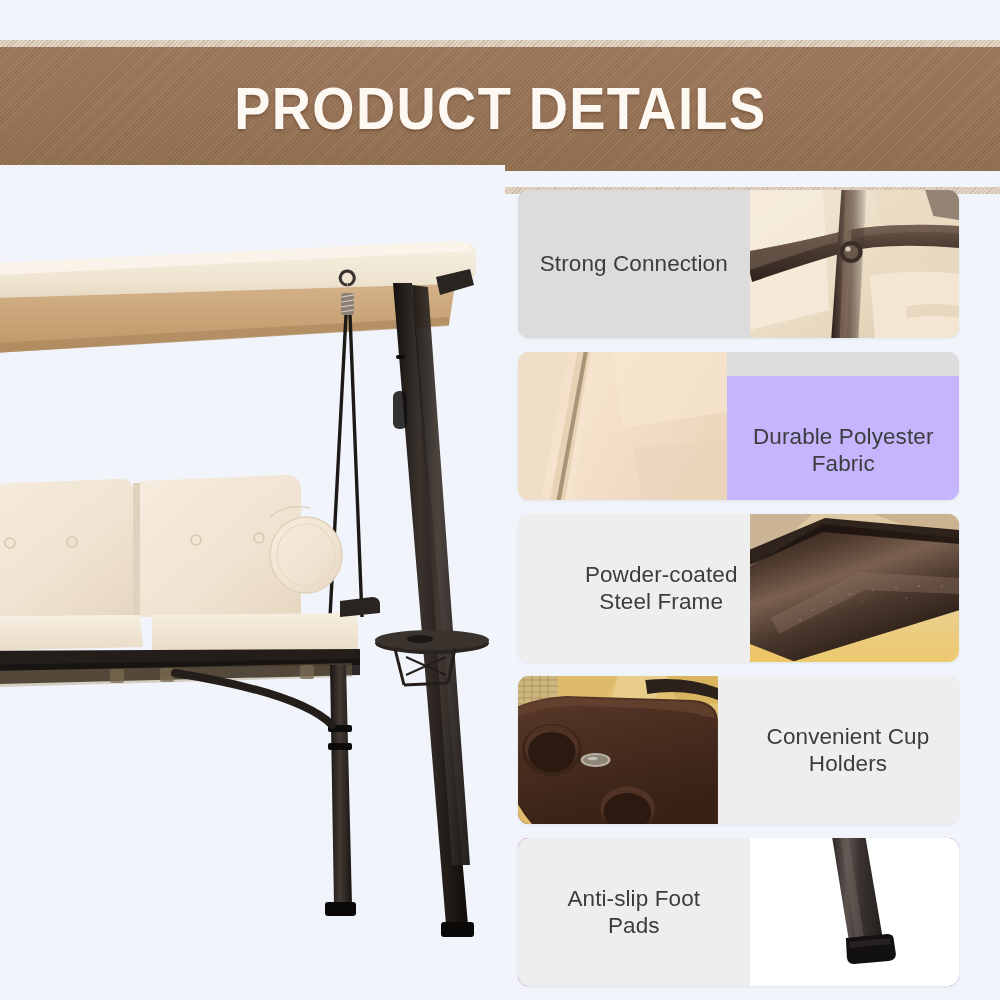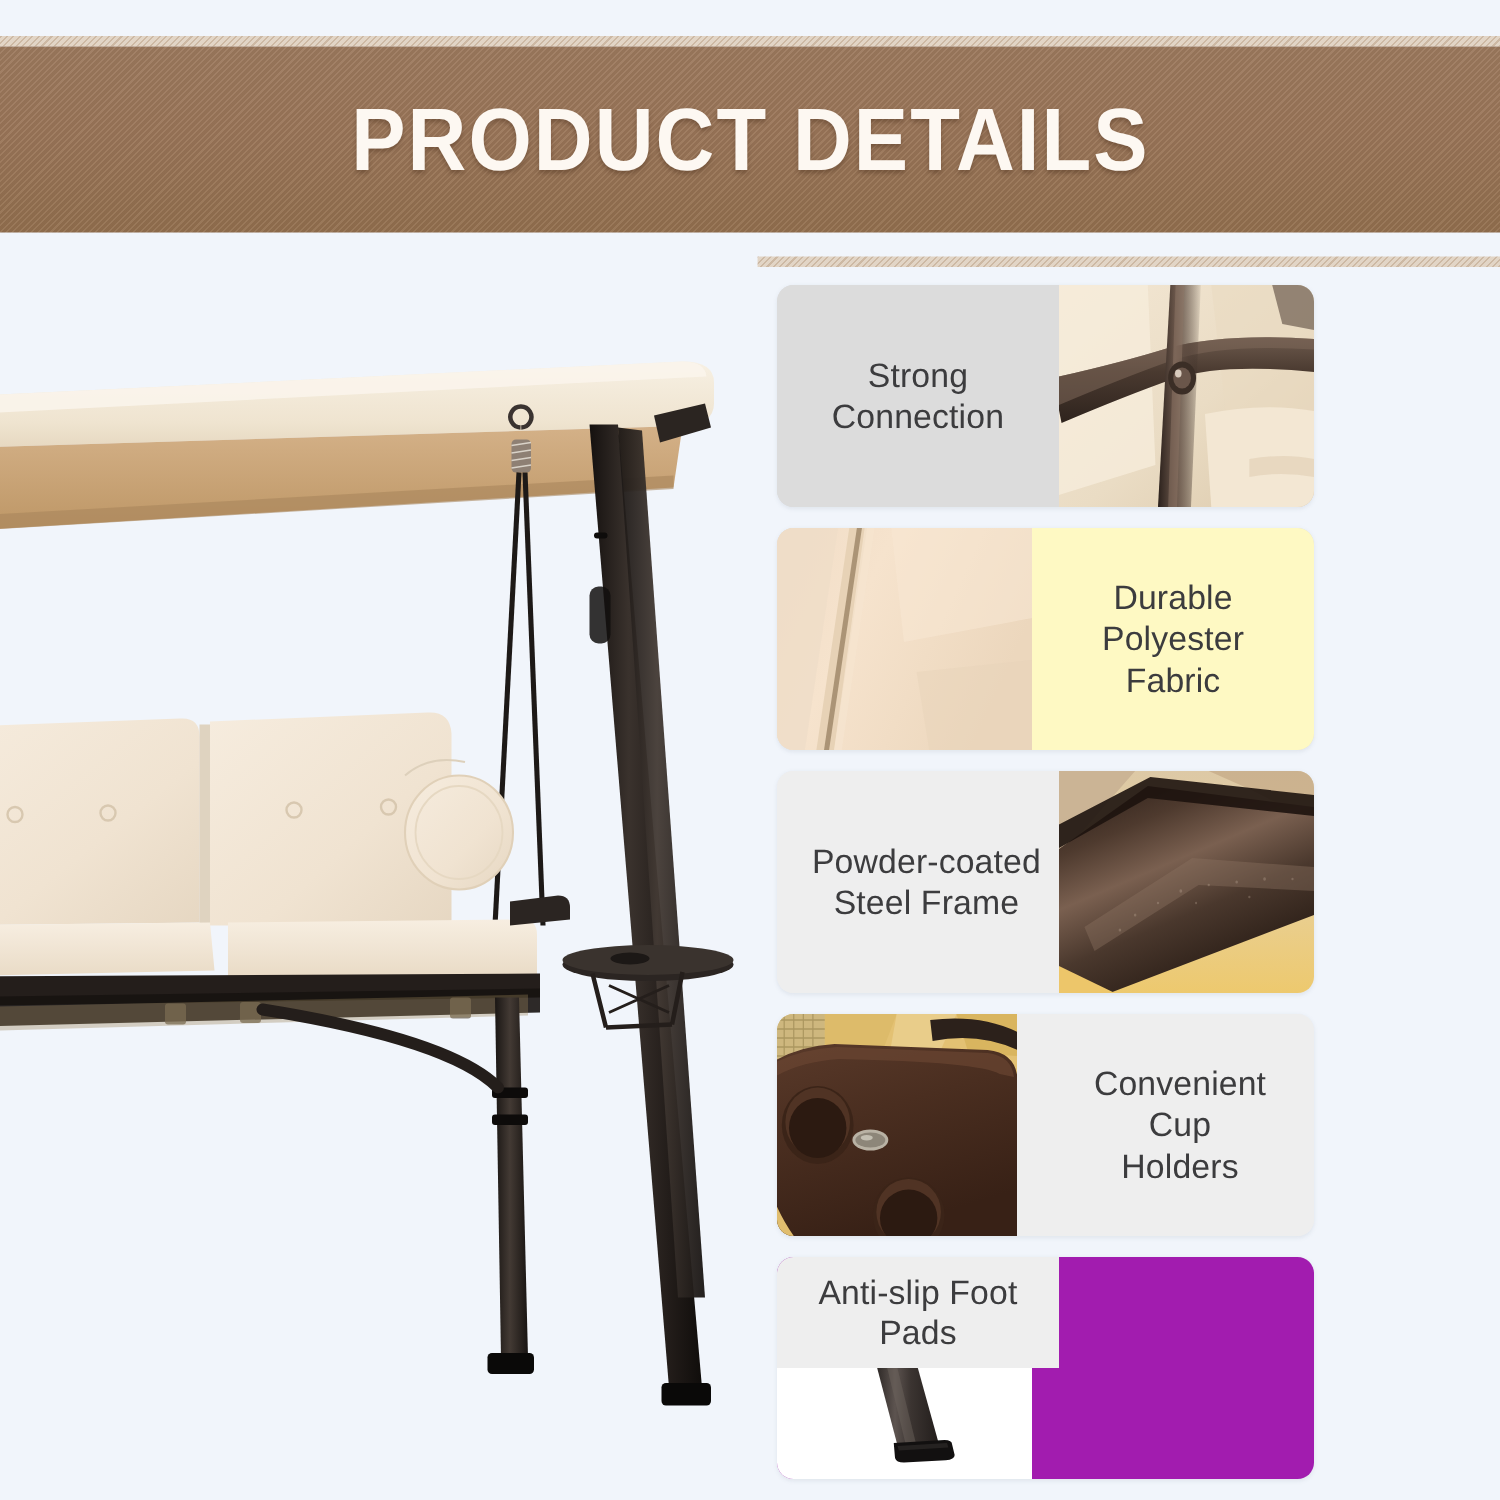--- a/index.html
+++ b/index.html
@@ -12,21 +12,21 @@
 
   body {
     font-family: "Liberation Sans", sans-serif;
     background: #f1f5fb;
     position: relative;
   }
 
   
   .banner-wrap {
     position: absolute;
-    left: 0; top: 24px;
+    left: 0; top: 40px;
     width: 1000px;
     height: 154px;
   }
   .banner-edge {
     position: absolute;
     left: 0;
     width: 100%;
     height: 7px;
     background:
       repeating-linear-gradient(135deg,
@@ -72,21 +72,21 @@
 
   
   .cards {
     position: absolute;
     left: 518px;
     top: 190px;
     width: 423px;
   }
   .card {
     position: relative;
-    width: 358px;
+    width: 441px;
     height: 148px;
     margin-bottom: 14px;
     border-radius: 11px;
     overflow: hidden;
     background: #e4e4e4;
     box-shadow: 0 1px 3px rgba(110,120,140,0.13);
     display: flex;
   }
   .card.reverse { flex-direction: row-reverse; }
 
@@ -287,21 +287,21 @@
         <circle cx="94" cy="59" r="2.6" fill="#d8cbbd"></circle>
 
         <path d="M 115 86 Q 160 78 201 84 L 201 148 L 120 148 Z" fill="#f3e7d3"></path>
         <path d="M 150 116 Q 178 112 201 116 L 201 128 Q 175 124 150 128 Z" fill="#e2d2b8" opacity="0.7"></path>
         <path d="M 168 0 L 201 0 L 201 30 L 176 26 Z" fill="#4a3b31" opacity="0.55"></path>
       </svg>
     </div>
   </div>
 
   <div class="card reverse" style="background:#dcdcdc;">
-    <div class="card-label" style="background:#fef9c3;">
+    <div class="card-label" style="background:#c4b5fd;margin-top:24px;">
       <span class="card-label-text">Durable Polyester
 Fabric</span>
     </div>
     <div class="card-photo">
       <svg viewBox="0 0 201 148" preserveAspectRatio="none">
         <defs>
           <linearGradient id="c2bg" x1="0" y1="0" x2="1" y2="0.4">
             <stop offset="0%" stop-color="#f0dcc6"></stop>
             <stop offset="40%" stop-color="#f6e3cd"></stop>
             <stop offset="100%" stop-color="#ecd7bd"></stop>
@@ -419,21 +419,21 @@
 
         <ellipse cx="78" cy="84" rx="15" ry="7" fill="#b9b2a4"></ellipse>
         <ellipse cx="78" cy="84" rx="12.5" ry="5" fill="#8d8679"></ellipse>
         <ellipse cx="75" cy="82.5" rx="5" ry="1.8" fill="#d6d1c6" opacity="0.75"></ellipse>
 
         <path d="M -14 96 Q -4 128 14 148 L -14 148 Z" fill="#e0bd6e"></path>
       </svg>
     </div>
   </div>
 
-  <div class="card" style="background:#a21caf;flex-direction:column;">
+  <div class="card" style="background:#a21caf;">
     <div class="card-label" style="background:#eeeeee;">
       <span class="card-label-text">Anti-slip Foot
 Pads</span>
     </div>
     <div class="card-photo">
       <svg viewBox="0 0 201 148" preserveAspectRatio="none">
         <defs>
           <linearGradient id="c5leg" x1="0" y1="0" x2="1" y2="0">
             <stop offset="0%" stop-color="#2c2725"></stop>
             <stop offset="30%" stop-color="#5d5450"></stop>

